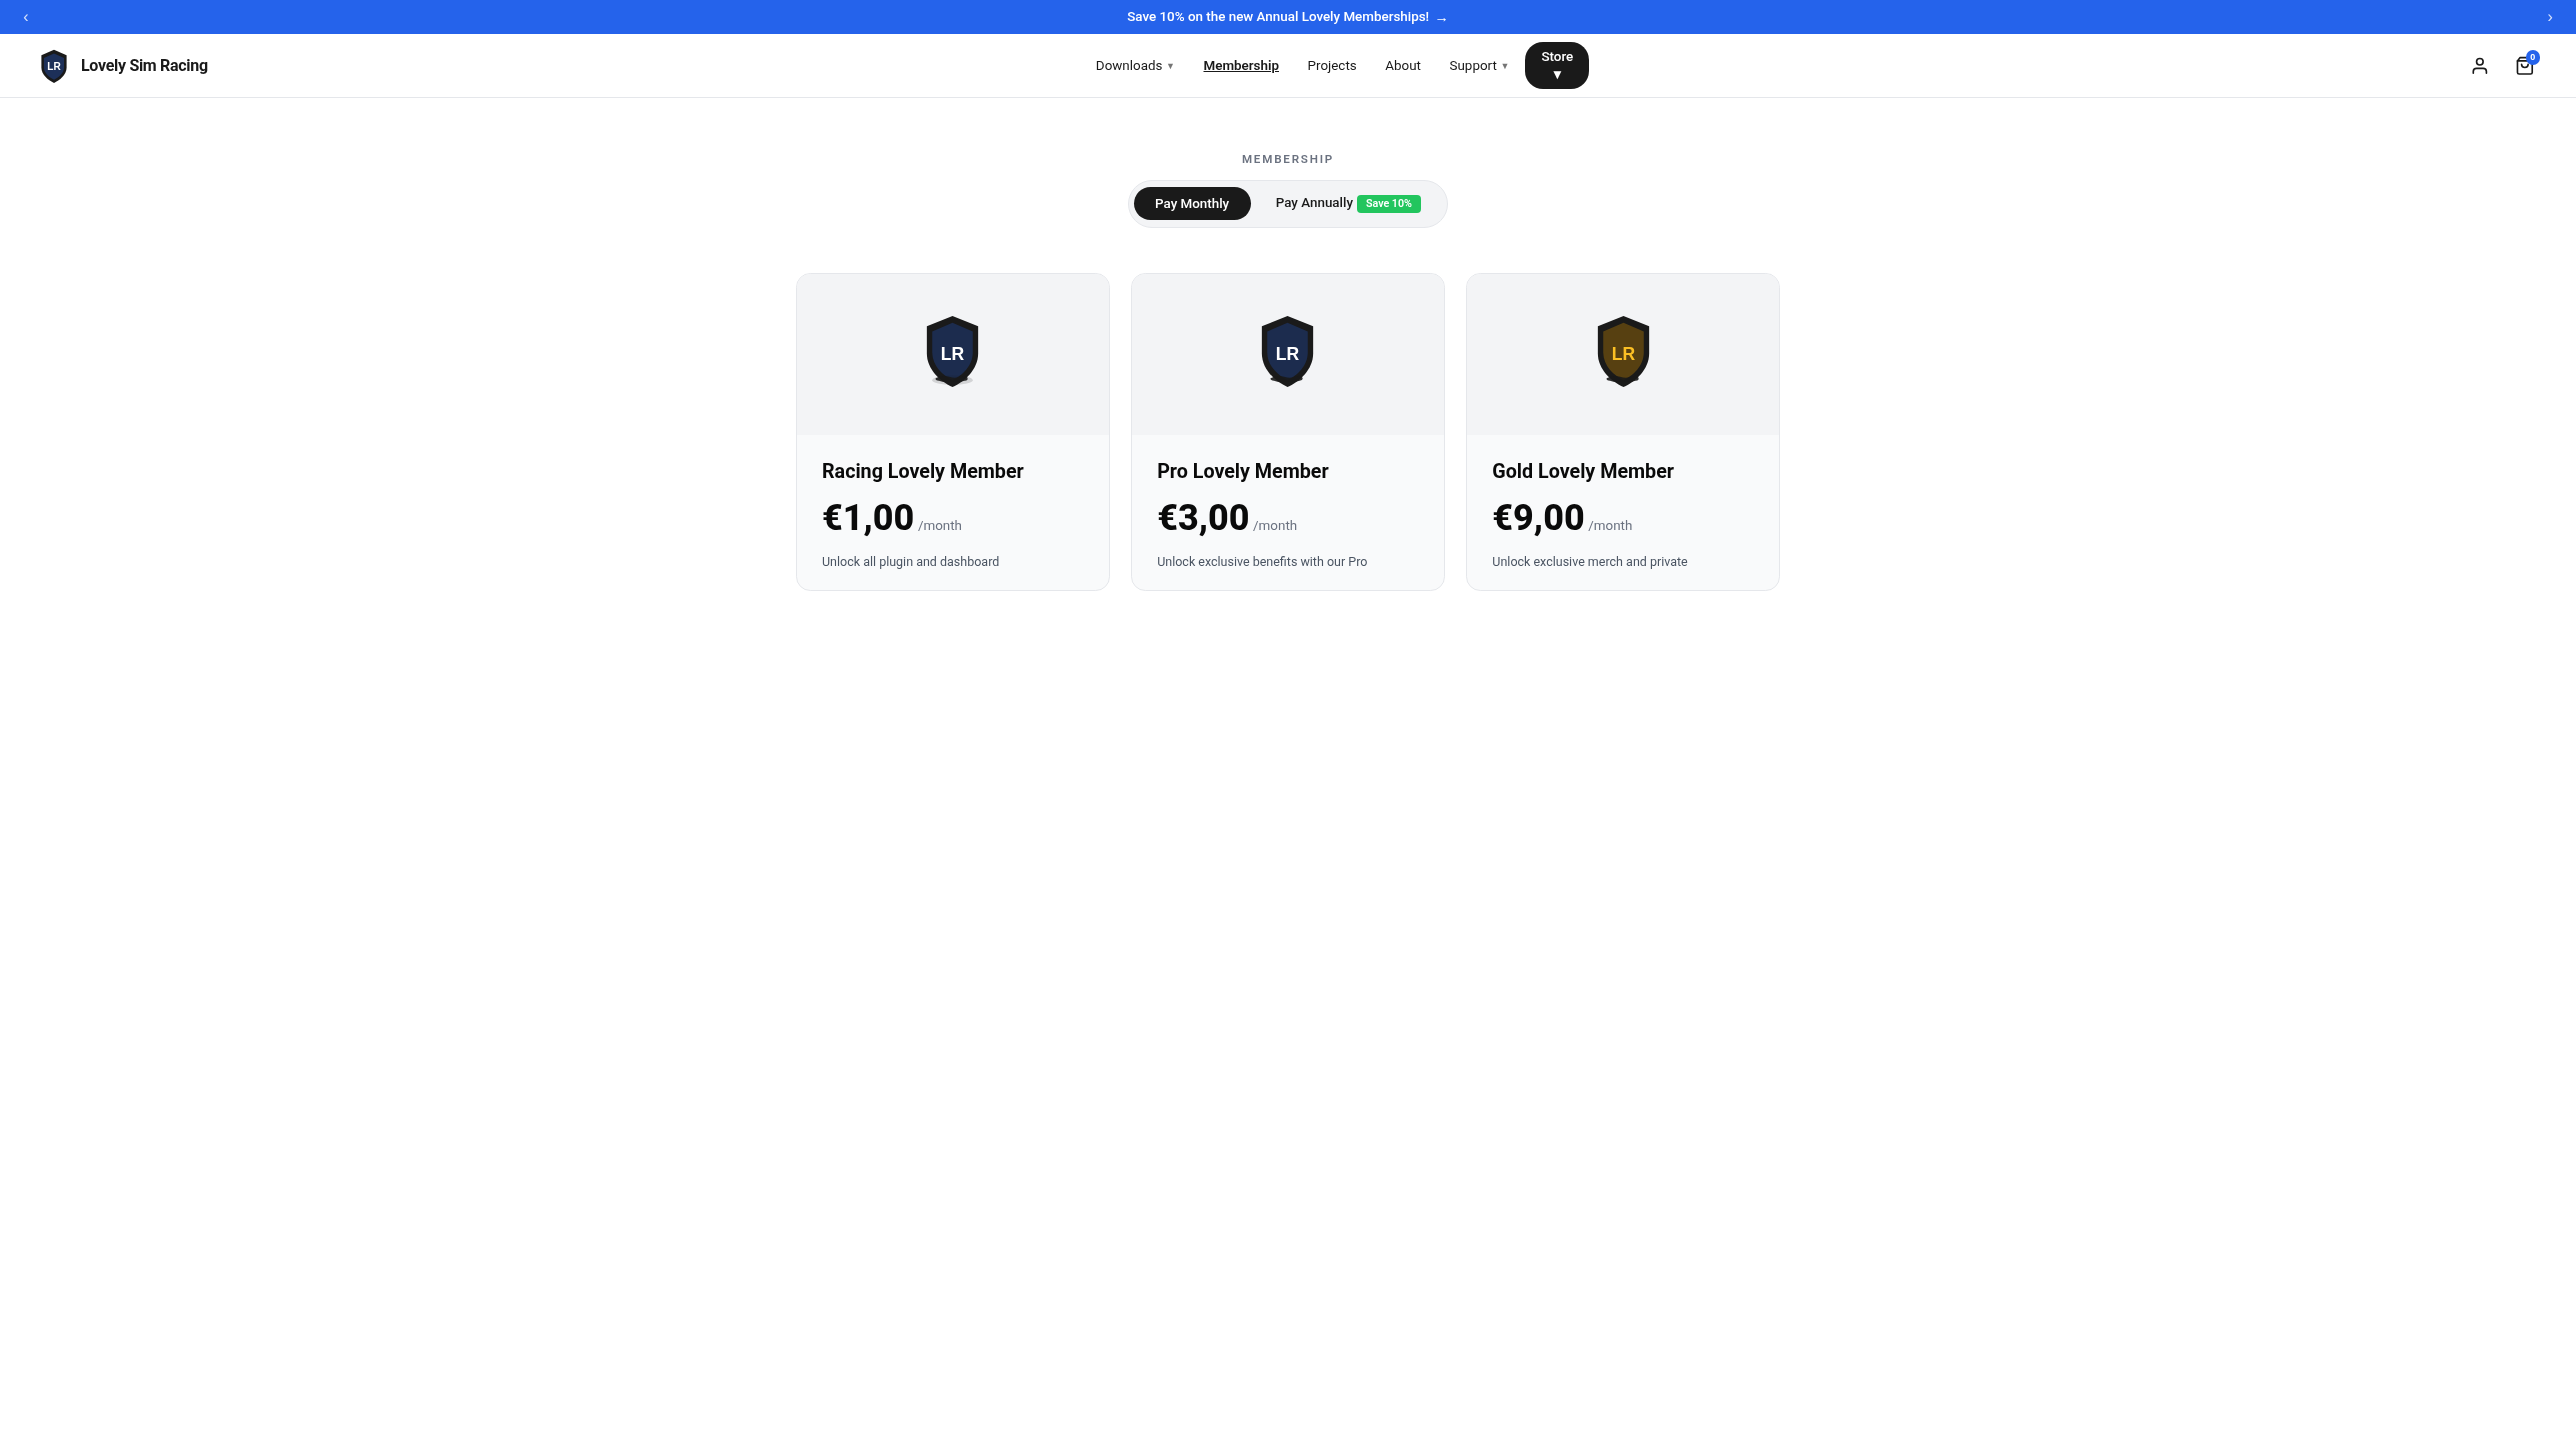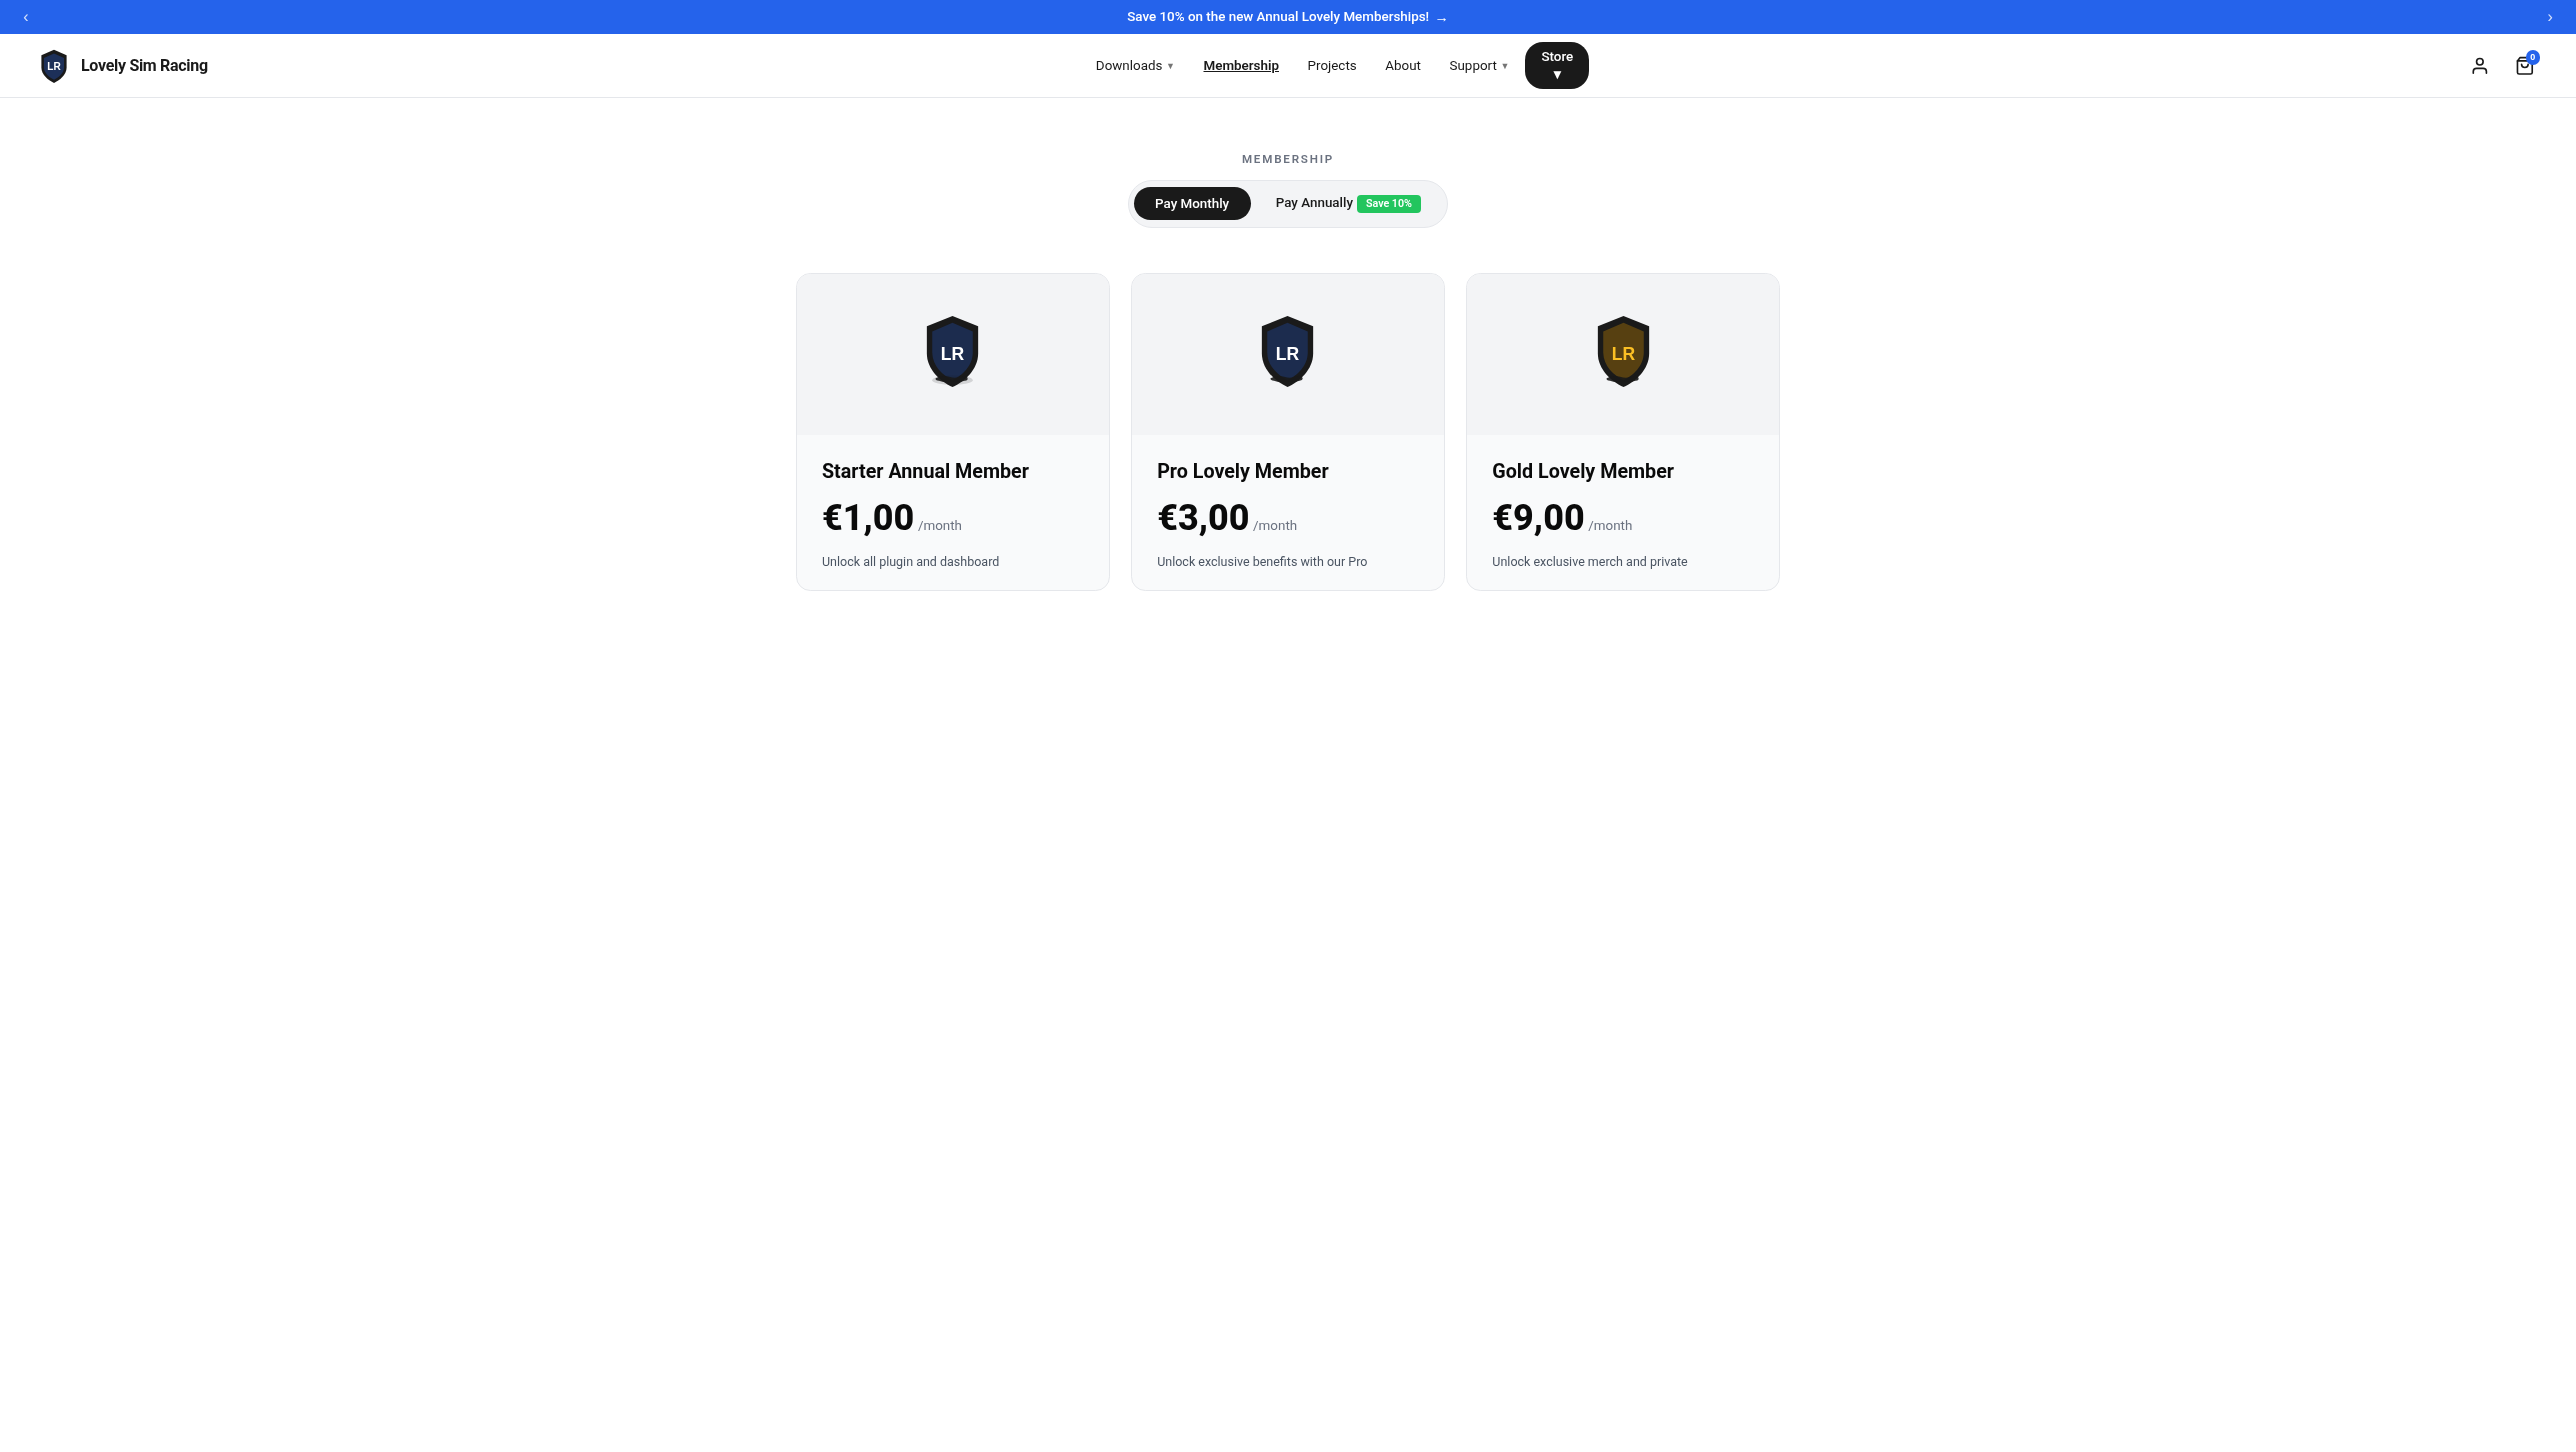--- a/index.html
+++ b/index.html
@@ -406,21 +406,21 @@
           <text x="50" y="68" font-size="26" font-weight="800" fill="white" text-anchor="middle" font-family="Arial, sans-serif">LR</text>
 
           <g transform="translate(10, 90)">
             <ellipse cx="40" cy="8" rx="30" ry="7" fill="#1a1a1a" opacity="0.15"></ellipse>
             <path d="M15 5 Q25 0 35 3 Q45 6 55 2 Q60 0 62 4 Q64 8 58 9 Q48 12 38 10 Q28 12 20 9 Q14 8 15 5Z" fill="#1a1a1a" opacity="0.9"></path>
             <path d="M18 7 Q40 14 62 7" stroke="#1a1a1a" stroke-width="1" fill="none" opacity="0.3"></path>
           </g>
         </svg>
       </div>
       <div class="card-content">
-        <h2>Starter Annual Member</h2>
+        <h2>Racing Lovely Member</h2>
         <div class="card-price">
           <span class="price-amount">€1,00</span>
           <span class="price-period">/month</span>
         </div>
         <p class="card-description">Unlock all plugin and dashboard</p>
       </div>
     </div>
 
     <div class="membership-card">
       <div class="card-image-area">

